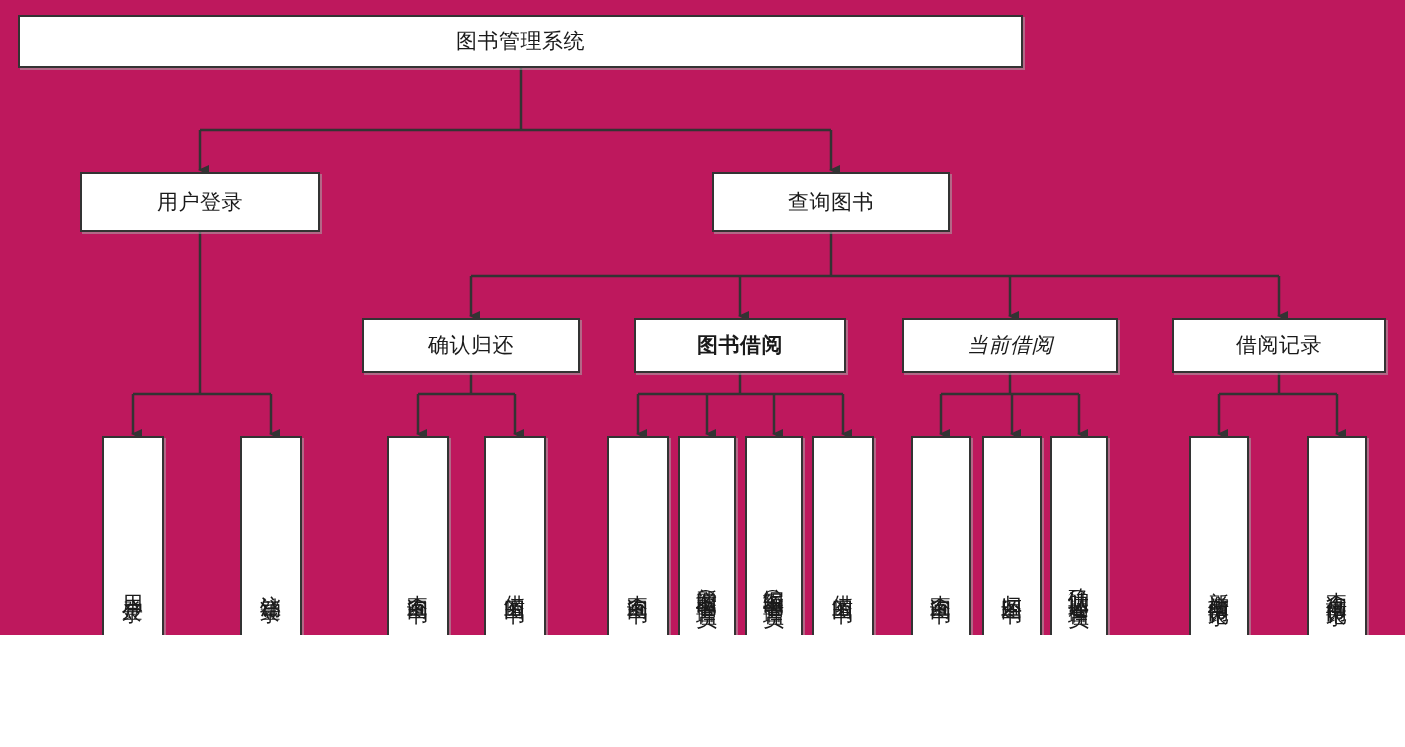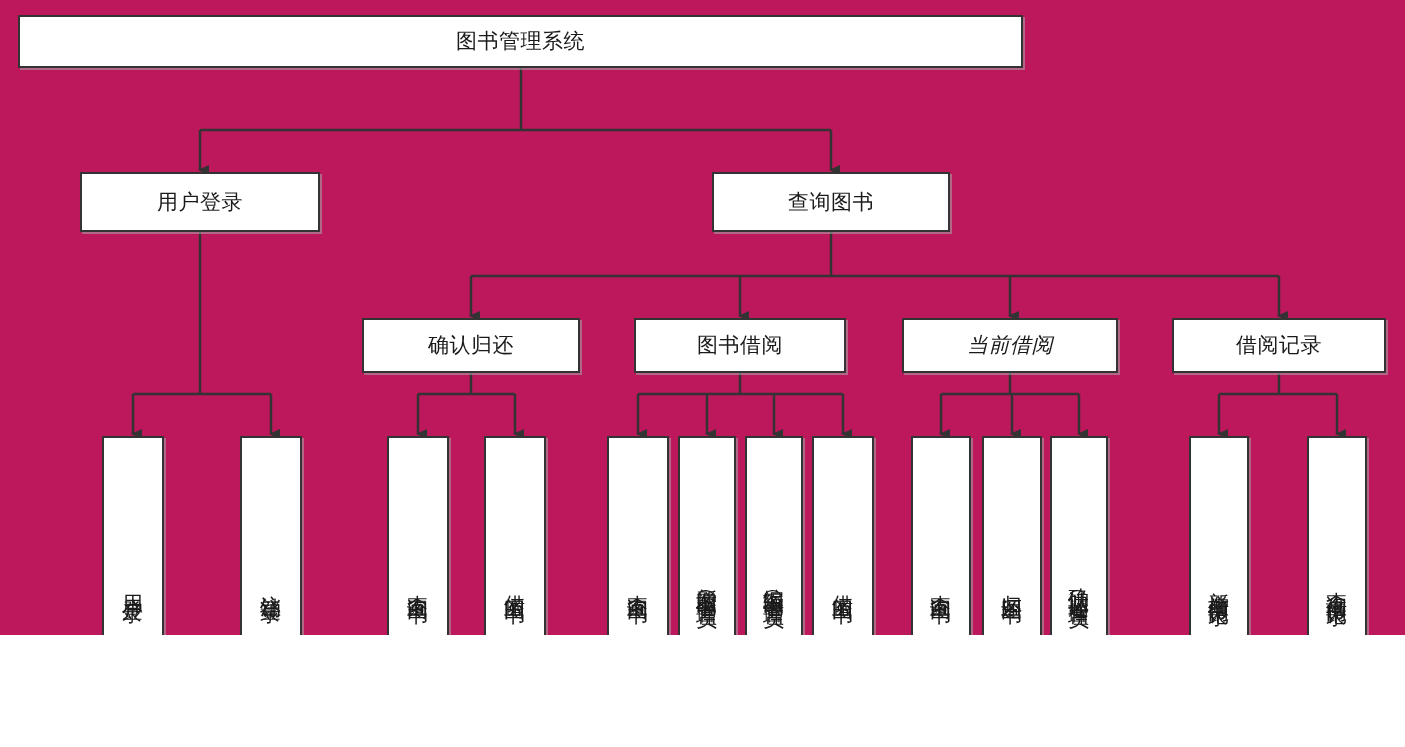--- a/index.html
+++ b/index.html
@@ -115,21 +115,21 @@
       </div>
       <div class="node horiz" style="left: 80px; top: 172px; width: 240px; height: 60px;">
         <span class="lbl">用户登录</span>
       </div>
       <div class="node horiz" style="left: 712px; top: 172px; width: 238px; height: 60px;">
         <span class="lbl">查询图书</span>
       </div>
       <div class="node horiz" style="left: 362px; top: 318px; width: 218px; height: 55px;">
         <span class="lbl">确认归还</span>
       </div>
-      <div class="node horiz" style="left: 634px; top: 318px; width: 212px; height: 55px;">
+      <div class="node horiz" style="left: 634px; top: 318px; width: 212px; height: 55px; font-weight: bold;">
         <span class="lbl">图书借阅</span>
       </div>
       <div class="node horiz" style="left: 902px; top: 318px; width: 216px; height: 55px; font-style: italic;">
         <span class="lbl">当前借阅</span>
       </div>
       <div class="node horiz" style="left: 1172px; top: 318px; width: 214px; height: 55px;">
         <span class="lbl">借阅记录</span>
       </div>
       <div class="node vert" style="left: 102px; top: 436px; width: 62px; height: 296px;">
         <span class="lbl">用户登录</span>

